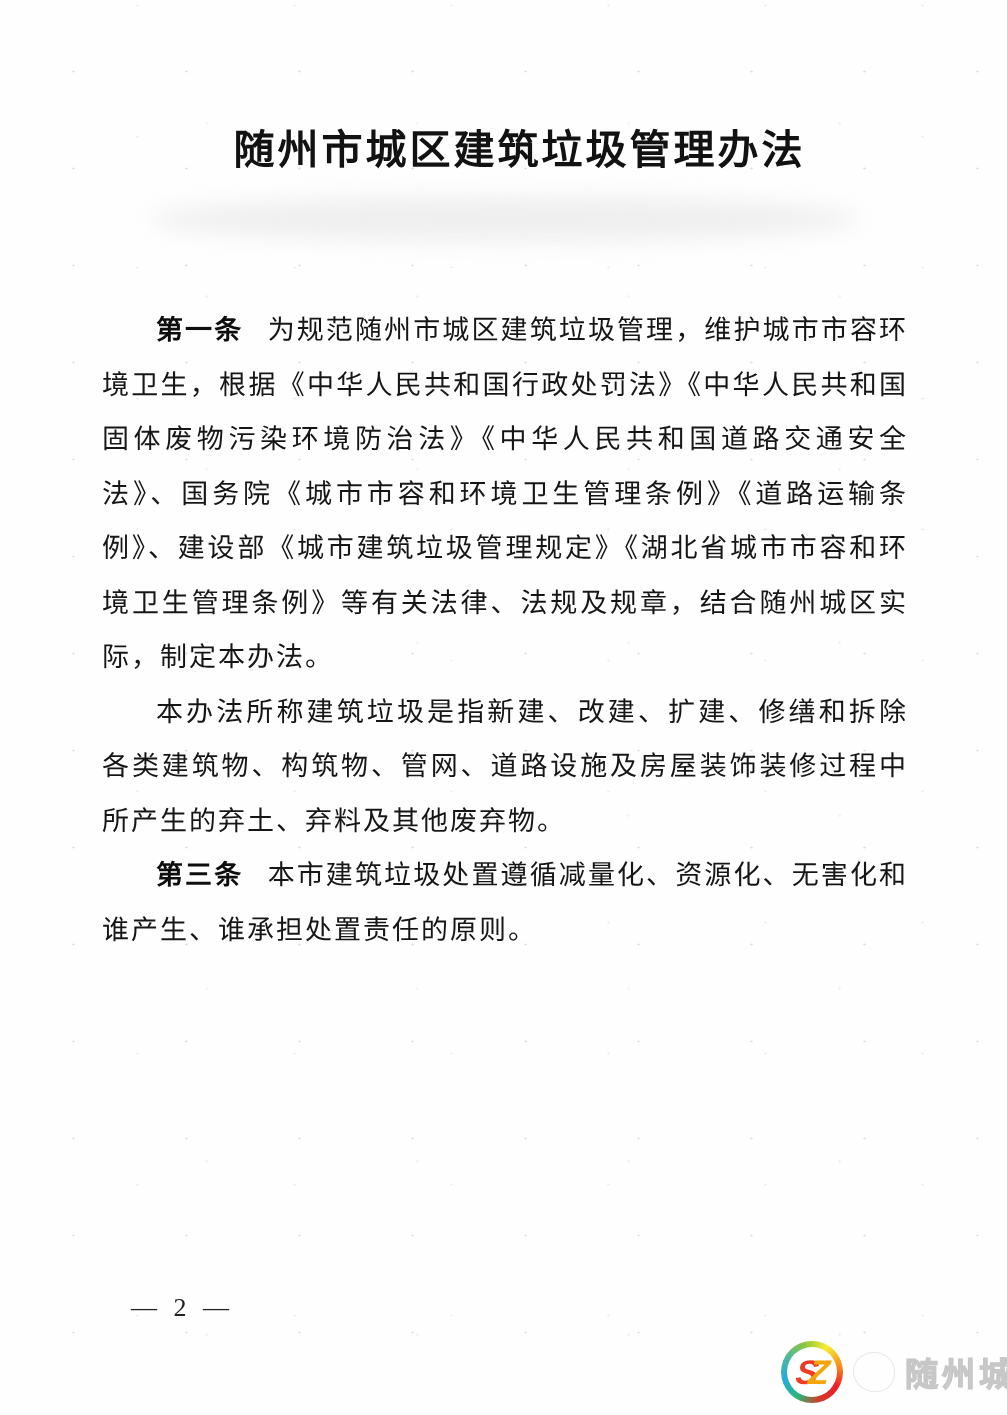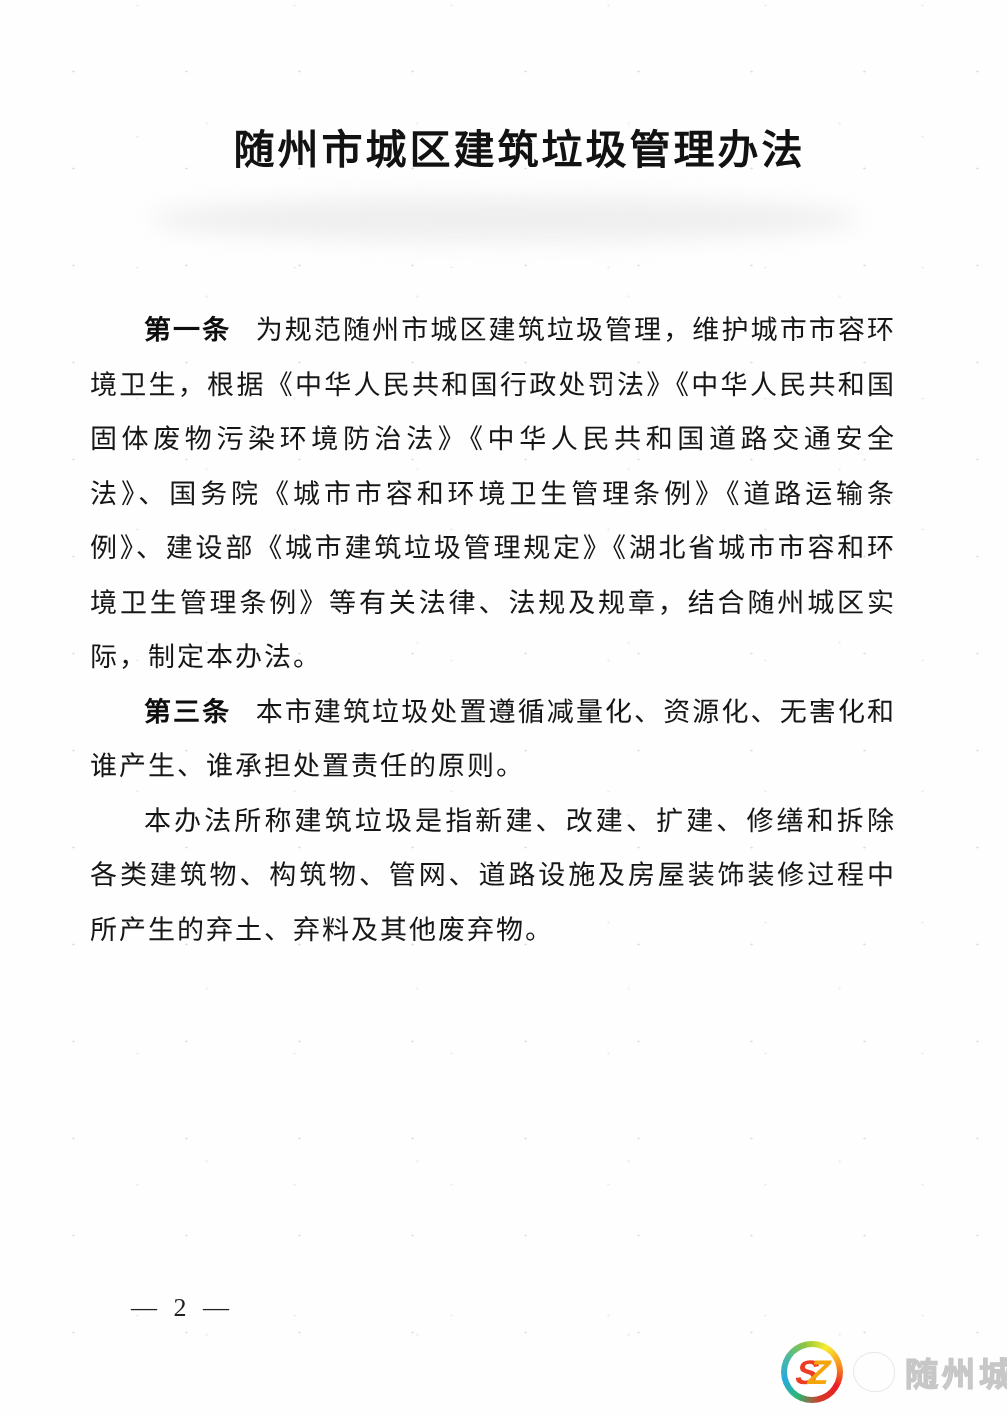--- a/index.html
+++ b/index.html
@@ -55,21 +55,21 @@
     text-align: center;
     font-size: 29px;
     font-weight: 700;
     color: #141414;
   }
   .chapter-heading .chapter-number { margin-right: 0.9em; }
   .chapter-heading .chapter-name { white-space: pre; }
   .doc-body {
     position: absolute;
     top: 303px;
-    left: 90px;
+    left: 102px;
     width: 806px;
     font-size: 27px;
     line-height: 54.5px;
     letter-spacing: 2px;
     text-align: justify;
     text-justify: inter-character;
     color: #161616;
   }
   .doc-body p {
     margin: 0;
@@ -150,22 +150,22 @@
 <div class="page">
 
   <h1 class="doc-title">随州市城区建筑垃圾管理办法</h1>
 
   <div class="scan-smudge"></div>
 
 
   <div class="doc-body">
 
   <p><span class="article-label">第一条</span><span>为规范随州市城区建筑垃圾管理，维护城市市容环境卫生，根据《中华人民共和国行政处罚法》《中华人民共和国固体废物污染环境防治法》《中华人民共和国道路交通安全法》、国务院《城市市容和环境卫生管理条例》《道路运输条例》、建设部《城市建筑垃圾管理规定》《湖北省城市市容和环境卫生管理条例》等有关法律、法规及规章，结合随州城区实际，制定本办法。</span></p>
+      <p><span>本办法所称建筑垃圾是指新建、改建、扩建、修缮和拆除各类建筑物、构筑物、管网、道路设施及房屋装饰装修过程中所产生的弃土、弃料及其他废弃物。</span></p>
       <p><span class="article-label">第三条</span><span>本市建筑垃圾处置遵循减量化、资源化、无害化和谁产生、谁承担处置责任的原则。</span></p>
-      <p><span>本办法所称建筑垃圾是指新建、改建、扩建、修缮和拆除各类建筑物、构筑物、管网、道路设施及房屋装饰装修过程中所产生的弃土、弃料及其他废弃物。</span></p>
     </div>
 
   <div class="page-number">— 2 —</div>
 
   <div class="watermark">
     <div class="wm-logo">
       <div class="logo-inner">
         <span class="logo-letters">
           <span class="letter-s">S</span><span class="letter-z">Z</span>
         </span>

